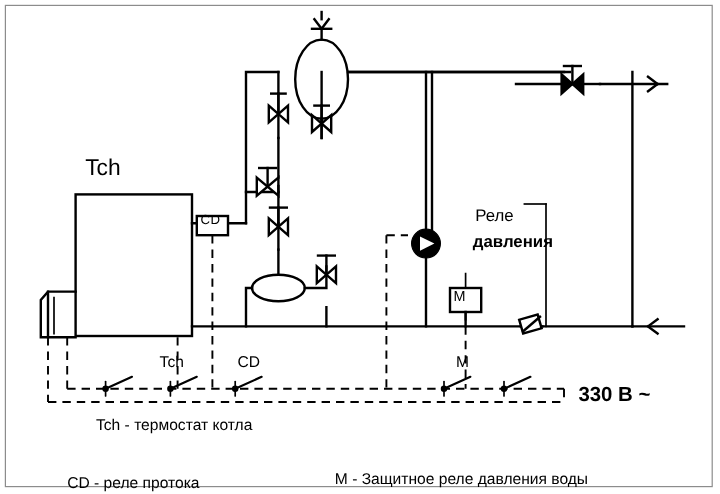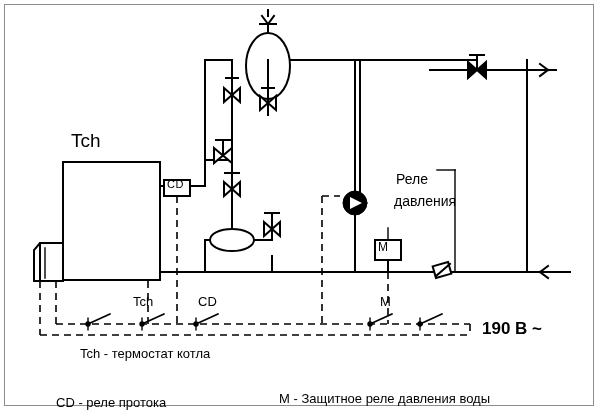--- a/index.html
+++ b/index.html
@@ -35,21 +35,21 @@
   }
   .lbl {
     position: absolute;
     color: #000000;
     white-space: nowrap;
     font-family: "Liberation Sans", sans-serif;
   }
   .lbl-tch-boiler { left: 71px; top: 130px; font-size: 19px; }
   .lbl-cd-box { left: 167px; top: 178px; font-size: 11px; letter-spacing: .5px; }
   .lbl-relay-1 { left: 396px; top: 171px; font-size: 14px; }
-  .lbl-relay-2 { left: 394px; top: 193px; font-size: 14px; }
+  .lbl-relay-2 { left: 394px; top: 193px; font-size: 14px; font-weight: bold; }
   .lbl-m-box { left: 378px; top: 240px; font-size: 12px; }
   .lbl-tch-sw { left: 133px; top: 294px; font-size: 13px; }
   .lbl-cd-sw { left: 198px; top: 294px; font-size: 13px; }
   .lbl-m-sw { left: 380px; top: 294px; font-size: 13px; }
   .lbl-volt { left: 482px; top: 319px; font-size: 17px; font-weight: bold; }
   .lbl-leg1 { left: 56px; top: 346px; font-size: 13px; margin-left: 24px; }
   .lbl-leg2 { left: 56px; top: 375px; font-size: 13px; margin-top: 20px; }
   .lbl-leg3 { left: 279px; top: 358px; font-size: 13px; margin-top: 33px; }
 </style>
 </head>
@@ -187,18 +187,18 @@
   </svg>
 
   <div class="lbl lbl-tch-boiler">Tch</div>
   <div class="lbl lbl-cd-box">CD</div>
   <div class="lbl lbl-relay-1">Реле</div>
   <div class="lbl lbl-relay-2">давления</div>
   <div class="lbl lbl-m-box">M</div>
   <div class="lbl lbl-tch-sw">Tch</div>
   <div class="lbl lbl-cd-sw">CD</div>
   <div class="lbl lbl-m-sw">M</div>
-  <div class="lbl lbl-volt">190 В ~</div>
+  <div class="lbl lbl-volt">330 В ~</div>
   <div class="lbl lbl-leg1">Tch - термостат котла</div>
   <div class="lbl lbl-leg2">CD - реле протока</div>
   <div class="lbl lbl-leg3">M - Защитное реле давления воды</div>
 
 </div>
 
 </body></html>

